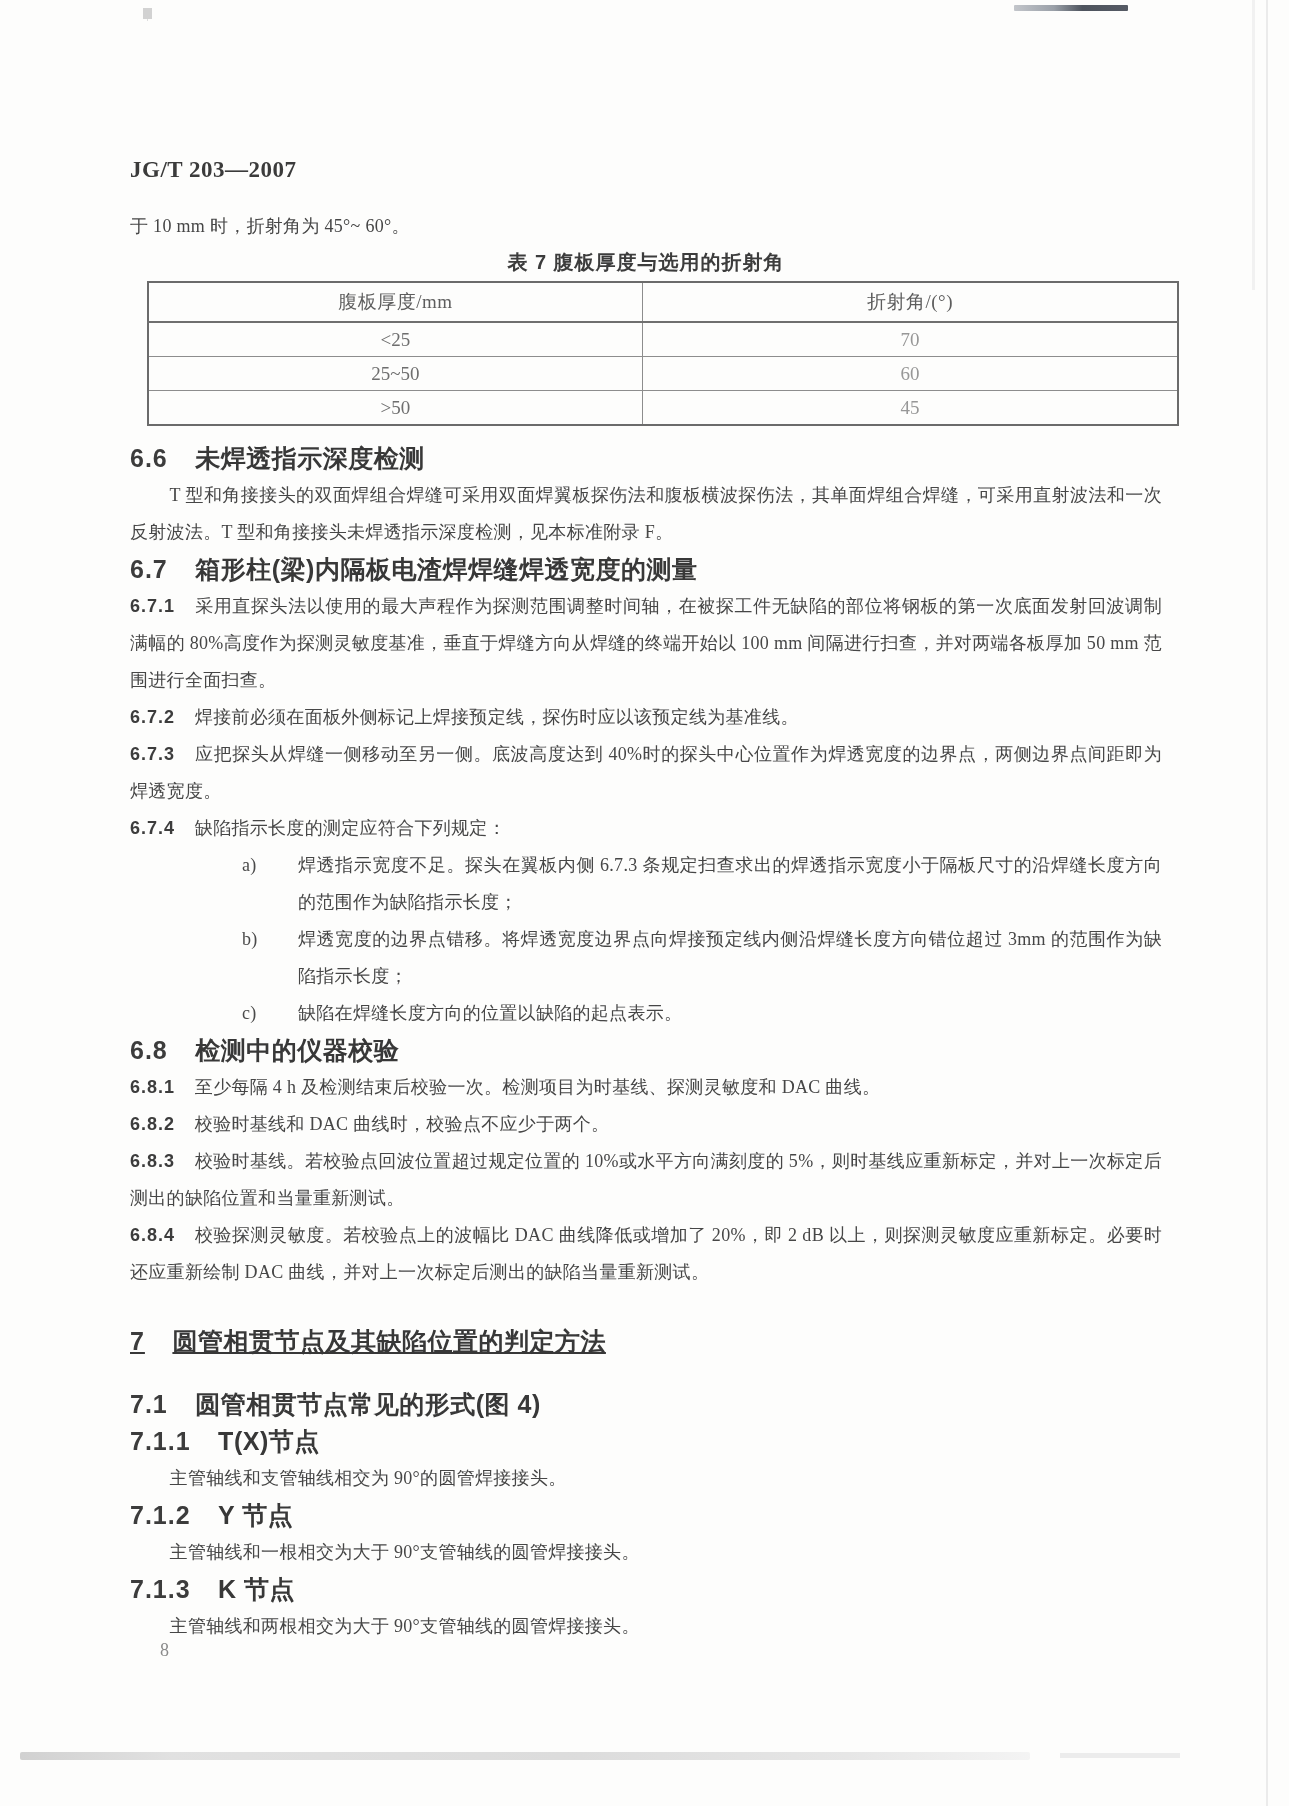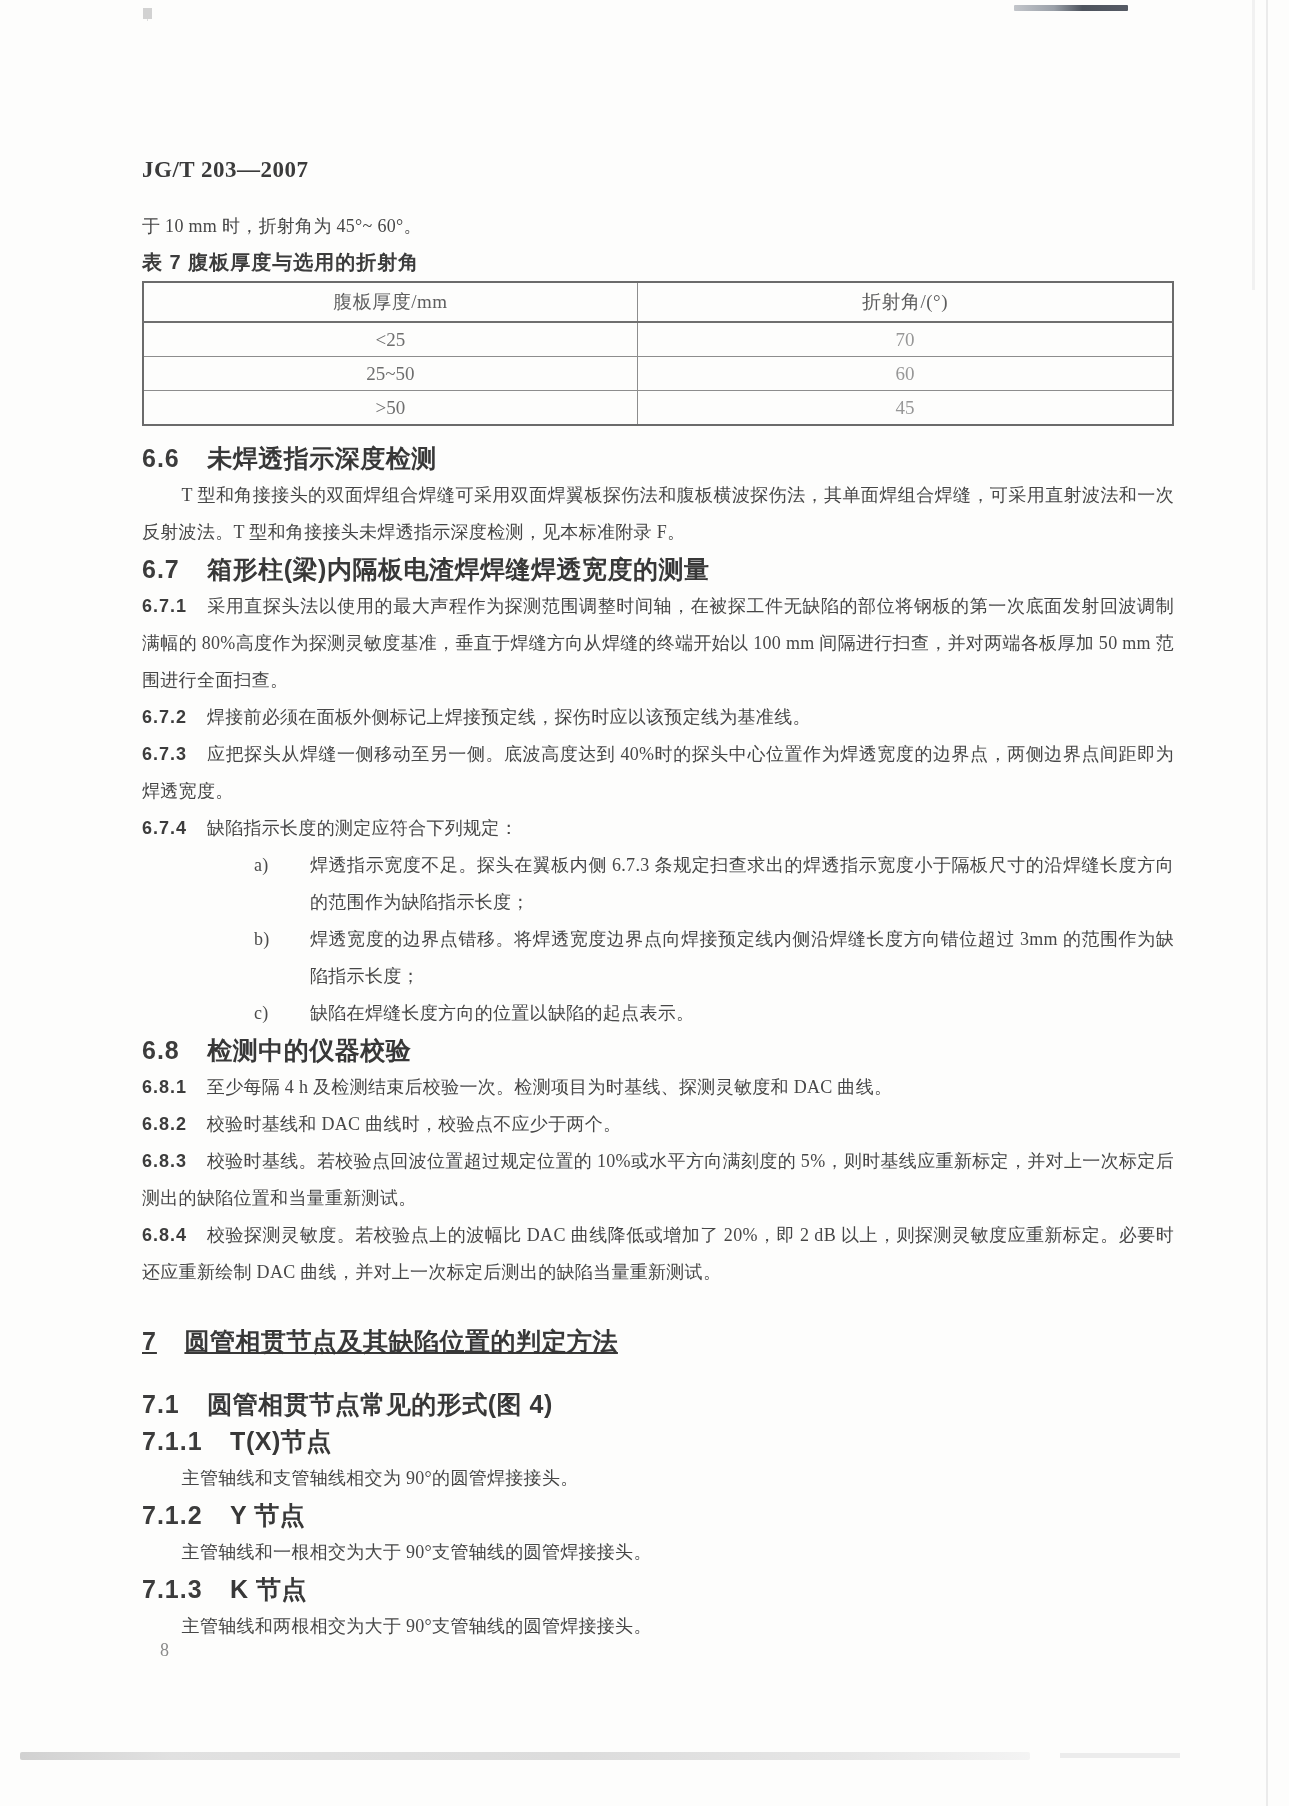--- a/index.html
+++ b/index.html
@@ -20,36 +20,36 @@
     border-radius:1px;}
   .top-speck{left:143px;top:8px;width:9px;height:11px;background:#d2d2d2;
     box-shadow:0 6px 0 -4px #dedede;}
   .edge-line-right{left:1266px;top:0;width:2px;height:1806px;background:#ebebeb;}
   .edge-line-right2{left:1252px;top:0;width:3px;height:290px;background:#f1f1f1;}
   .bottom-streak{left:20px;top:1752px;width:1010px;height:8px;
     background:linear-gradient(to right,#c9c9c9 0%,#dcdcdc 15%,#d6d6d6 55%,#e2e2e2 82%,#f2f2f2 100%);
     opacity:.85;border-radius:2px;}
   .bottom-streak2{left:1060px;top:1753px;width:120px;height:5px;background:#ececec;}
 
-  .content{position:absolute;left:142px;top:156px;width:1032px;}
+  .content{position:absolute;left:130px;top:156px;width:1032px;}
 
   .doc-code{
     font-size:23px;font-weight:bold;color:#3b3b3b;letter-spacing:.5px;
     line-height:28px;margin:0 0 24px 0;
   }
   p{margin:0;}
   .body-text{font-size:18px;line-height:37px;text-align:justify;color:#464646;letter-spacing:.3px;}
   .intro{margin-bottom:4px;}
 
   .caption{
     font-family:"Liberation Sans","DejaVu Sans",sans-serif;
-    font-weight:bold;font-size:20px;color:#3c3c3c;text-align:left;
+    font-weight:bold;font-size:20px;color:#3c3c3c;text-align:center;
     line-height:26px;margin:4px 0 6px 0;letter-spacing:1px;
   }
-  table.t7{width:100%;border-collapse:collapse;margin:0 0 14px 0;}
+  table.t7{width:100%;border-collapse:collapse;margin:0 0 14px 17px;}
   table.t7 td,table.t7 th{
     border:1px solid #8d8d8d;font-weight:normal;
     text-align:center;font-size:19px;padding:0;
   }
   table.t7{border:2px solid #6b6b6b;}
   table.t7 th{height:38px;color:#5d5d5d;letter-spacing:.5px;border-bottom:2px solid #6f6f6f;}
   table.t7 td{height:33px;}
   td.c-thick{color:#6e6e6e;}
   td.c-angle{color:#979797;}
 

